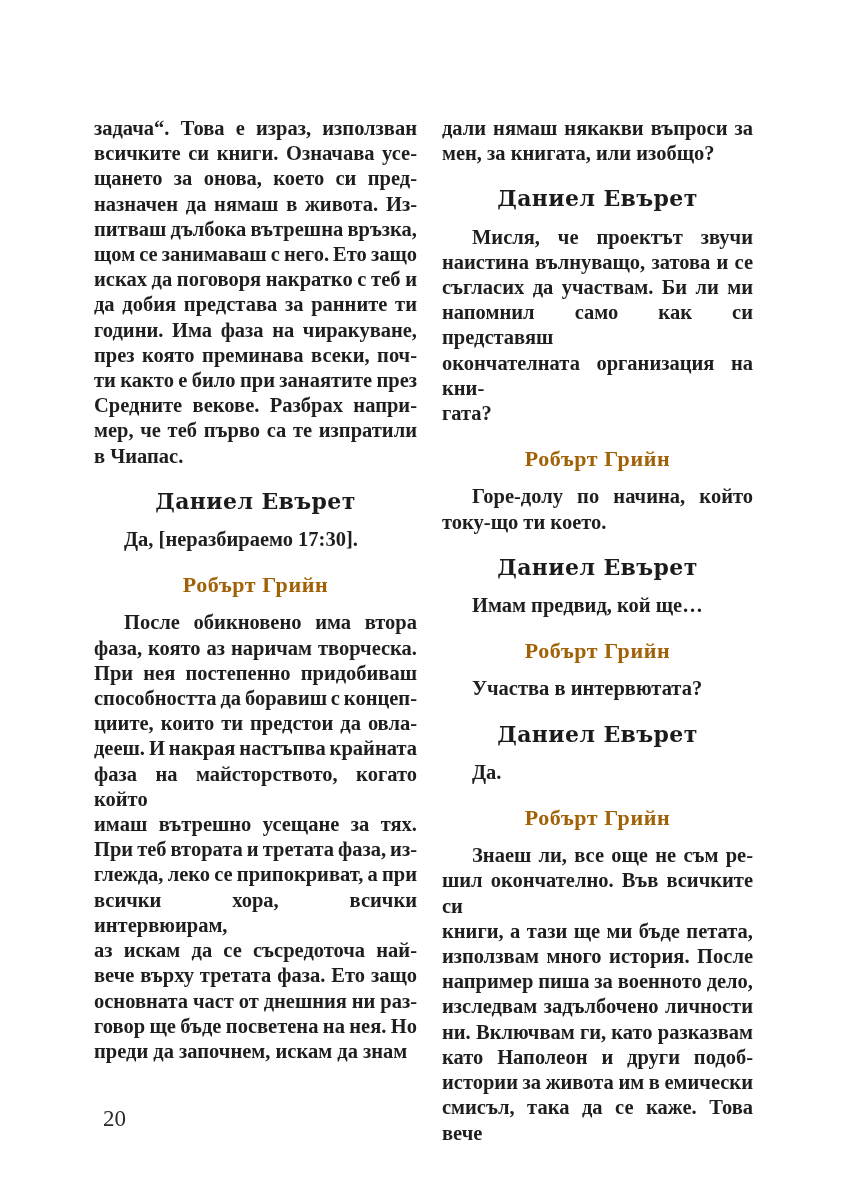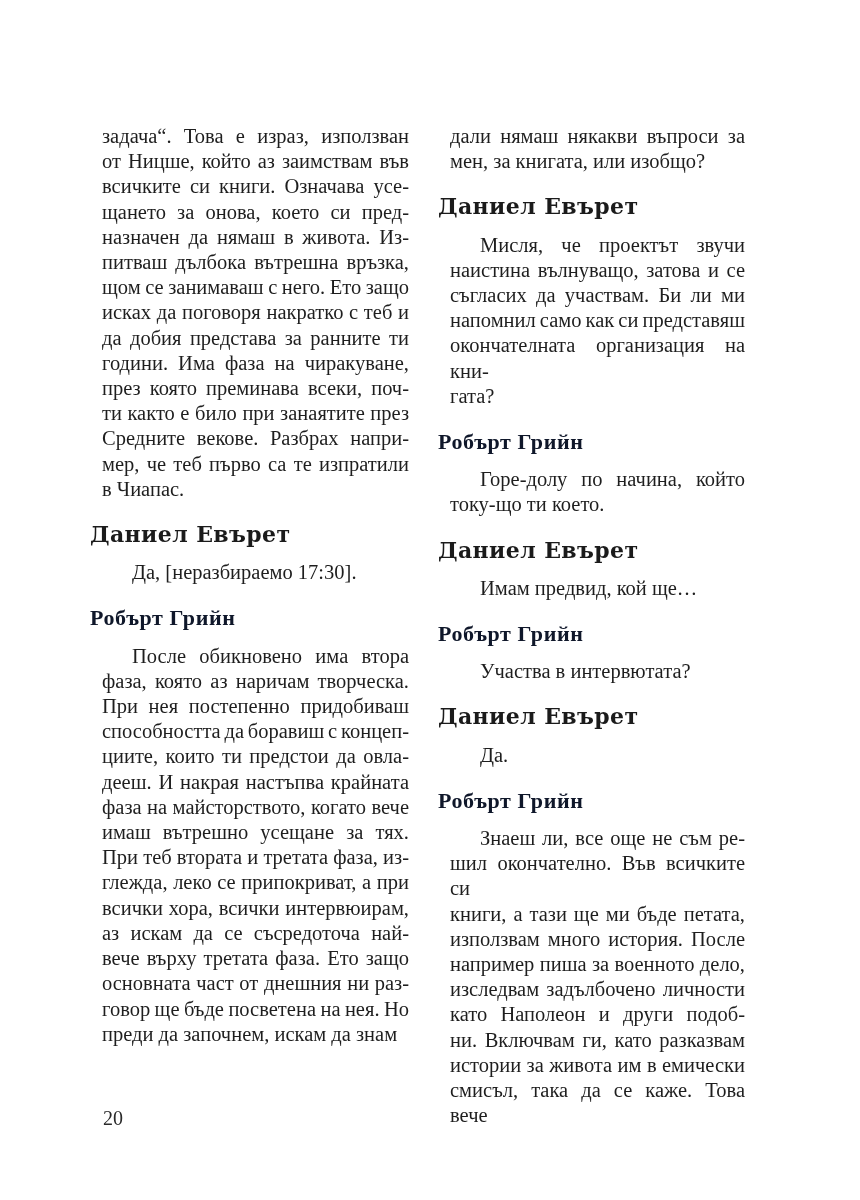--- a/index.html
+++ b/index.html
@@ -8,62 +8,61 @@
     width:860px;height:1200px;
     background:#ffffff;
     font-family:"Liberation Serif","DejaVu Serif",serif;
     color:#1e1e1e;
     overflow:hidden;
     margin:0 auto;
   }
   .column{position:absolute;top:112px;}
   .col-left{left:90px;width:331px;}
   .col-right{left:438px;width:319px;}
-  .para{margin:12px;padding:0;}
+  .para{margin:4px;padding:0;font-weight:bold;}
   .line{
     font-size:20.5px;
     line-height:25.2px;
     text-align:justify;
   }
   .jl{ 
     text-align-last:justify;
     word-spacing:-2px;
   }
   .indent-first{text-indent:30px;}
   .heading{
     font-weight:700;
-    text-align:left;
+    text-align:center;
     font-size:22px;
     line-height:25.2px;
     margin:20px 0 13px 0;
   }
   .h-daniel{
     color:#1b1b1b;
     font-family:"DejaVu Serif","Liberation Serif",serif;
     letter-spacing:0.4px;
   }
   .h-robert{
-    color:#0f172a;
+    color:#a16207;
     letter-spacing:0.6px;
   }
   .page-number{
     position:absolute;
     left:103px;top:1106px;
-    font-size:20px;line-height:25px;
+    font-size:23px;line-height:25px;
     color:#2a2a2a;
   }
 </style>
 </head>
 <body>
 
 <div class="page">
   <div class="column col-left">
       <div class="para">
         <div class="line jl">задача“. Това е израз, използван</div>
-        <div class="line jl">от Ницше, който аз заимствам във</div>
         <div class="line jl">всичките си книги. Означава усе-</div>
         <div class="line jl">щането за онова, което си пред-</div>
         <div class="line jl">назначен да нямаш в живота. Из-</div>
         <div class="line jl">питваш дълбока вътрешна връзка,</div>
         <div class="line jl">щом се занимаваш с него. Ето защо</div>
         <div class="line jl">исках да поговоря накратко с теб и</div>
         <div class="line jl">да добия представа за ранните ти</div>
         <div class="line jl">години. Има фаза на чиракуване,</div>
         <div class="line jl">през която преминава всеки, поч-</div>
         <div class="line jl">ти както е било при занаятите през</div>
@@ -76,21 +75,21 @@
         <div class="line indent-first">Да, [неразбираемо 17:30].</div>
       </div>
       <div class="heading h-robert">Робърт Грийн</div>
       <div class="para">
         <div class="line jl indent-first">После обикновено има втора</div>
         <div class="line jl">фаза, която аз наричам творческа.</div>
         <div class="line jl">При нея постепенно придобиваш</div>
         <div class="line jl">способността да боравиш с концеп-</div>
         <div class="line jl">циите, които ти предстои да овла-</div>
         <div class="line jl">дееш. И накрая настъпва крайната</div>
-        <div class="line jl">фаза на майсторството, когато вече</div>
+        <div class="line jl">фаза на майсторството, когато който</div>
         <div class="line jl">имаш вътрешно усещане за тях.</div>
         <div class="line jl">При теб втората и третата фаза, из-</div>
         <div class="line jl">глежда, леко се припокриват, а при</div>
         <div class="line jl">всички хора, всички интервюирам,</div>
         <div class="line jl">аз искам да се съсредоточа най-</div>
         <div class="line jl">вече върху третата фаза. Ето защо</div>
         <div class="line jl">основната част от днешния ни раз-</div>
         <div class="line jl">говор ще бъде посветена на нея. Но</div>
         <div class="line">преди да започнем, искам да знам</div>
       </div>
@@ -127,20 +126,20 @@
         <div class="line indent-first">Да.</div>
       </div>
       <div class="heading h-robert">Робърт Грийн</div>
       <div class="para">
         <div class="line jl indent-first">Знаеш ли, все още не съм ре-</div>
         <div class="line jl">шил окончателно. Във всичките си</div>
         <div class="line jl">книги, а тази ще ми бъде петата,</div>
         <div class="line jl">използвам много история. После</div>
         <div class="line jl">например пиша за военното дело,</div>
         <div class="line jl">изследвам задълбочено личности</div>
+        <div class="line jl">ни. Включвам ги, като разказвам</div>
         <div class="line jl">като Наполеон и други подоб-</div>
-        <div class="line jl">ни. Включвам ги, като разказвам</div>
         <div class="line jl">истории за живота им в емически</div>
         <div class="line">смисъл, така да се каже. Това вече</div>
       </div>
     </div>
   <div class="page-number">20</div>
 </div>
 
 </body></html>

